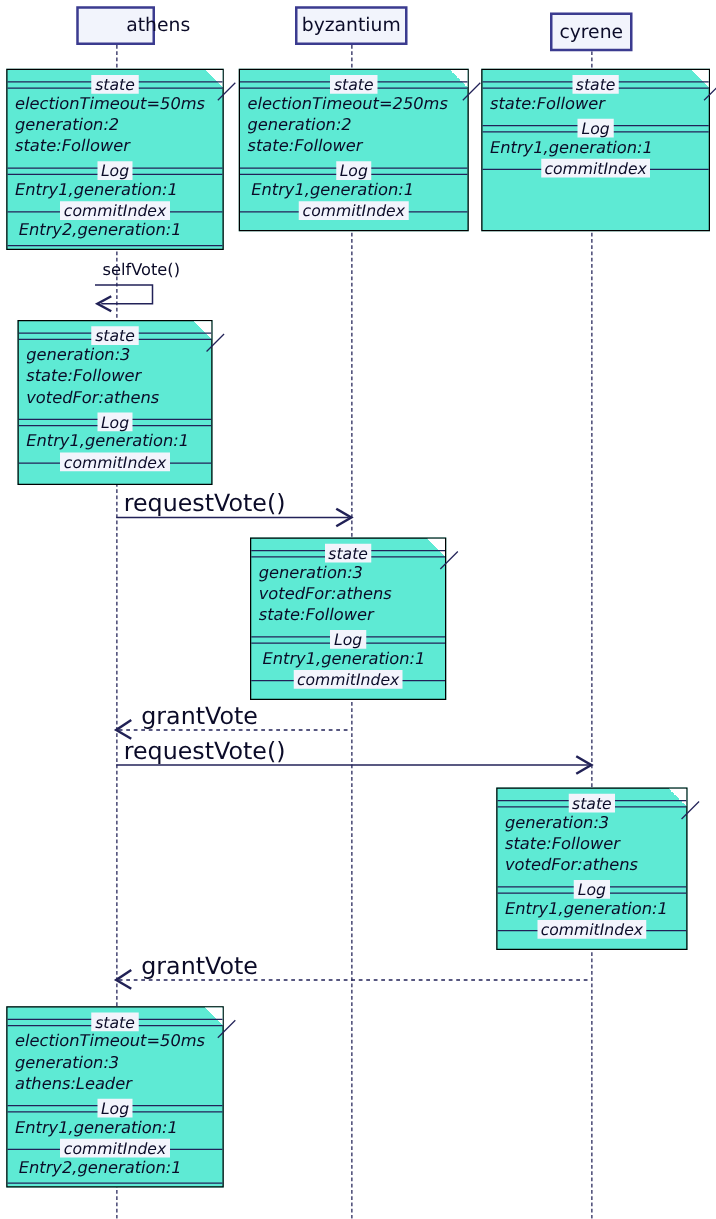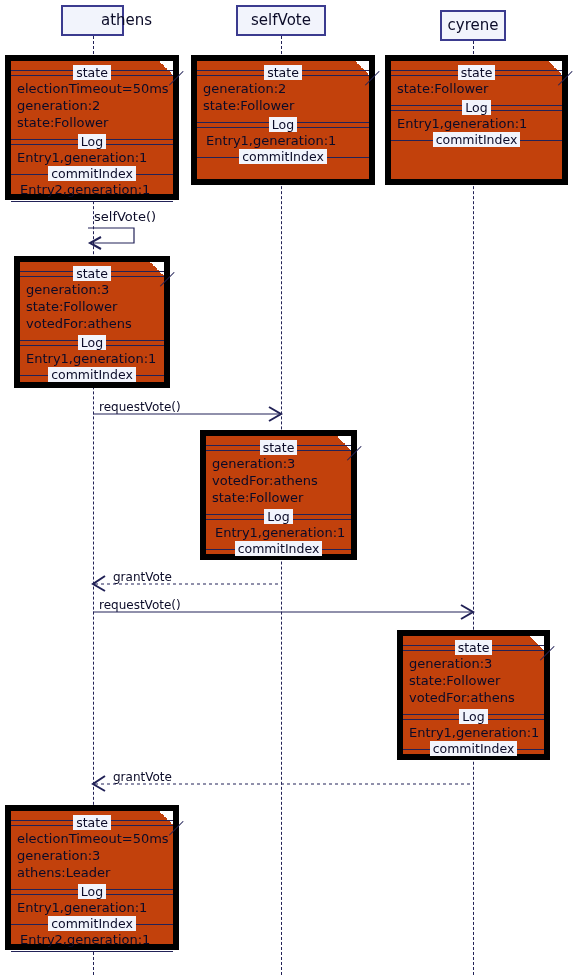--- a/index.html
+++ b/index.html
@@ -38,23 +38,24 @@
     line-height: 27px;
     text-align: center;
     white-space: nowrap;
     z-index: 6;
     box-shadow: 0 0 0 0 transparent;
   }
   
   .note {
     position: absolute;
     box-sizing: border-box;
-    background: #c2410c;
-    border: 6px solid #000000;
+    background: #5eead4;
+    border: 1px solid #000000;
     z-index: 5;
+    font-style: italic;
   }
   .note .dogear {
     position: absolute;
     top: 0;
     right: 0;
     width: 14px;
     height: 14px;
     background:
       linear-gradient(225deg, #ffffff 50%, transparent 50%);
     border-left: 0;
@@ -111,42 +112,42 @@
   .note-blank { height: 16px; }
 
   
   .msg {
     position: absolute;
     z-index: 4;
   }
   .msg .label {
     position: absolute;
     bottom: 3px;
-    font-size: 12px;
+    font-size: 19px;
     color: #0b0b28;
     white-space: nowrap;
   }
 
   
   .selfmsg { position: absolute; z-index: 4; }
 </style>
 </head>
 <body>
 
 <div id="diagram">
 
   <div class="lifeline" style="left:93px;"></div>
   <div class="lifeline" style="left:281px;"></div>
   <div class="lifeline" style="left:473px;"></div>
 
   <div class="participant" style="left:61px; top:5px; width:63px; height:31px;padding-left:38px;">
     <span>athens</span>
   </div>
   <div class="participant" style="left:236px; top:5px; width:90px; height:31px;">
-    <span>selfVote</span>
+    <span>byzantium</span>
   </div>
   <div class="participant" style="left:440px; top:10px; width:66px; height:31px;">
     <span>cyrene</span>
   </div>
 
   <div class="note" style="left:5px; top:55px; width:174px; height:145px;">
     <div class="dogear"></div>
     <div class="divider double" style="margin-top:4px;">
       <span class="rule r1"></span><span class="rule r2"></span>
       <span class="cap">state</span>
@@ -169,20 +170,21 @@
     </div>
     <div class="note-blank"></div>
   </div>
 
   <div class="note" style="left:191px; top:55px; width:184px; height:130px;">
     <div class="dogear"></div>
     <div class="divider double" style="margin-top:4px;">
       <span class="rule r1"></span><span class="rule r2"></span>
       <span class="cap">state</span>
     </div>
+    <div class="note-line">electionTimeout=250ms</div>
     <div class="note-line">generation:2</div>
     <div class="note-line">state:Follower</div>
     <div class="divider double" style="margin-top:3px;">
       <span class="rule r1"></span><span class="rule r2"></span>
       <span class="cap">Log</span>
     </div>
     <div class="note-line indent">Entry1,generation:1</div>
     <div class="divider single">
       <span class="rule r1"></span>
       <span class="cap">commitIndex</span>
@@ -200,21 +202,21 @@
       <span class="rule r1"></span><span class="rule r2"></span>
       <span class="cap">Log</span>
     </div>
     <div class="note-line">Entry1,generation:1</div>
     <div class="divider single">
       <span class="rule r1"></span>
       <span class="cap">commitIndex</span>
     </div>
   </div>
 
-  <div class="selfmsg" style="left:87px; top:213px; width:50px; height:35px;">
+  <div class="selfmsg" style="left:75px; top:213px; width:50px; height:35px;">
     <span class="label" style="position:absolute; left:7px; top:-4px; font-size:13px; color:#0b0b28; white-space:nowrap;">selfVote()</span>
     <svg width="60" height="35" style="position:absolute; left:0; top:14px; overflow:visible;">
       <polyline points="1,1 47,1 47,16 6,16" fill="none" stroke="#222258" stroke-width="1.2"></polyline>
       <polyline points="14,10 3,16 14,22" fill="none" stroke="#212156" stroke-width="2"></polyline>
     </svg>
   </div>
 
   <div class="note" style="left:14px; top:256px; width:156px; height:132px;">
     <div class="dogear"></div>
     <div class="divider double" style="margin-top:4px;">

